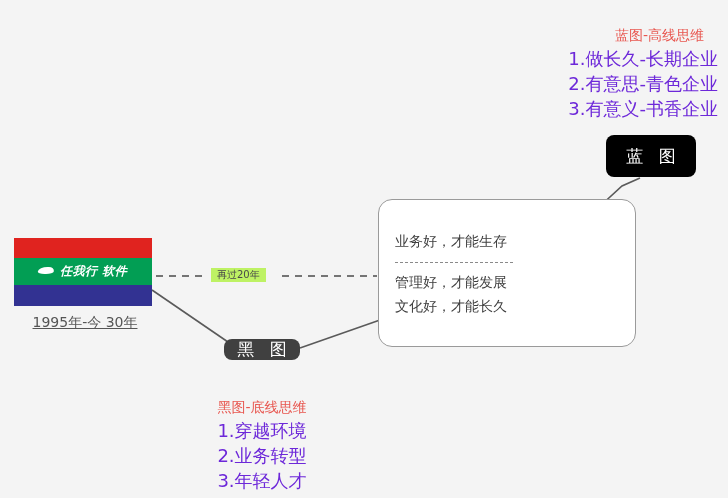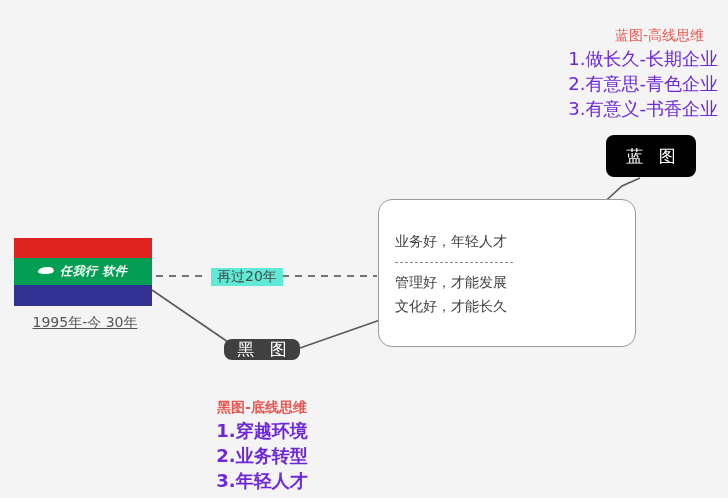--- a/index.html
+++ b/index.html
@@ -78,24 +78,24 @@
     color: #555;
     white-space: nowrap;
     text-decoration: underline;
   }
 
   
   #timeline-label {
     position: absolute;
     left: 211px;
     top: 268px;
-    font-size: 14px;
+    font-size: 10px;
     color: #4a4a4a;
     white-space: nowrap;
-    background: #5eead4;
+    background: #bef264;
     padding: 0 6px;
   }
 
   
   .node {
     position: absolute;
     border-radius: 8px;
     display: flex;
     align-items: center;
     justify-content: center;
@@ -171,21 +171,20 @@
   #annotation-blue {
     right: 10px;
     top: 24px;
     text-align: right;
   }
   #annotation-blue .ann-title { padding-right: 14px; }
   #annotation-black {
     left: 182px;
     top: 396px;
     width: 160px;
-    font-weight: bold;
   }
 </style>
 </head>
 <body>
 
 <div id="canvas">
 
   <svg id="connectors" viewBox="0 0 728 498">
 
     <line x1="156" y1="276" x2="208" y2="276" stroke="#4a4a4a" stroke-width="1.6" stroke-dasharray="7,6"></line>
@@ -210,21 +209,21 @@
   <div id="logo-caption">1995年-今 30年</div>
 
   <div id="timeline-label">再过20年</div>
 
   <div class="node" id="node-black">黑 图</div>
 
   <div class="node" id="node-blue">蓝 图</div>
 
   <div id="main-card">
     <div id="card-text">
-      <div class="card-line">业务好，年轻人才</div>
+      <div class="card-line">业务好，才能生存</div>
       <div class="card-divider"></div>
       <div class="card-line">管理好，才能发展</div>
       <div class="card-line">文化好，才能长久</div>
     </div>
 
   </div>
 
   <div class="annotation" id="annotation-blue">
     <div class="ann-title">蓝图-高线思维</div>
     <div class="ann-item">1.做长久-长期企业</div>

